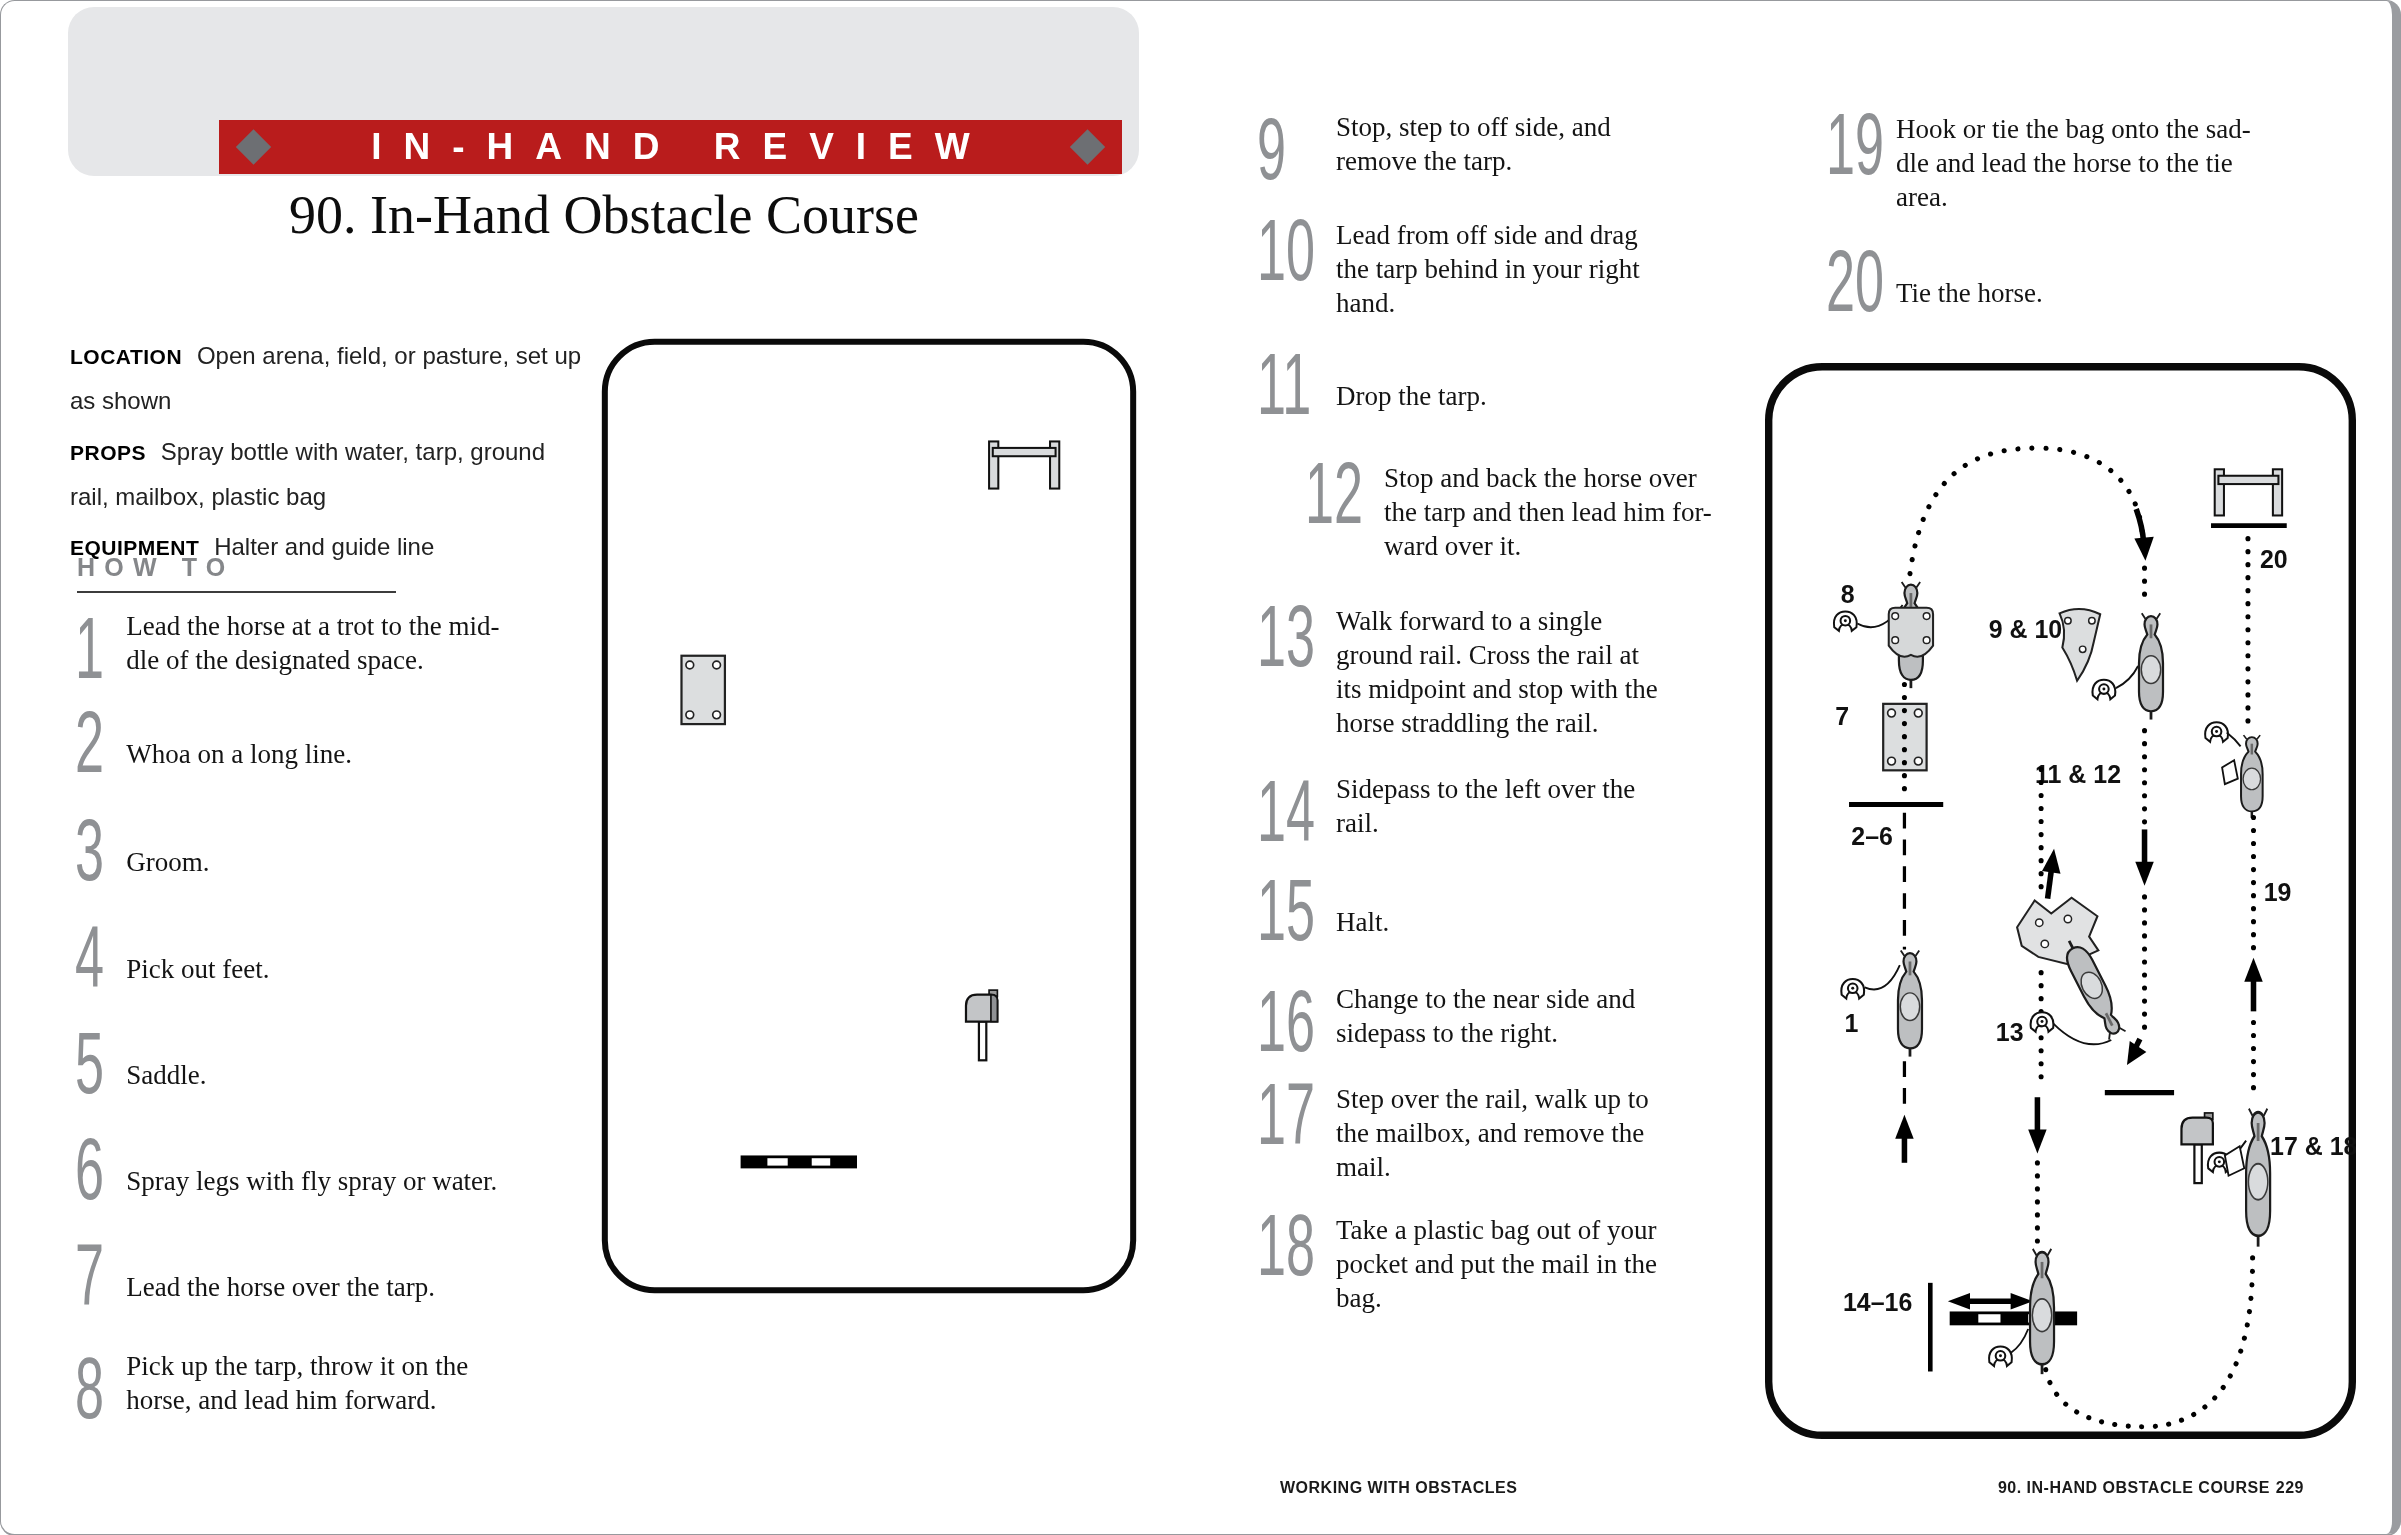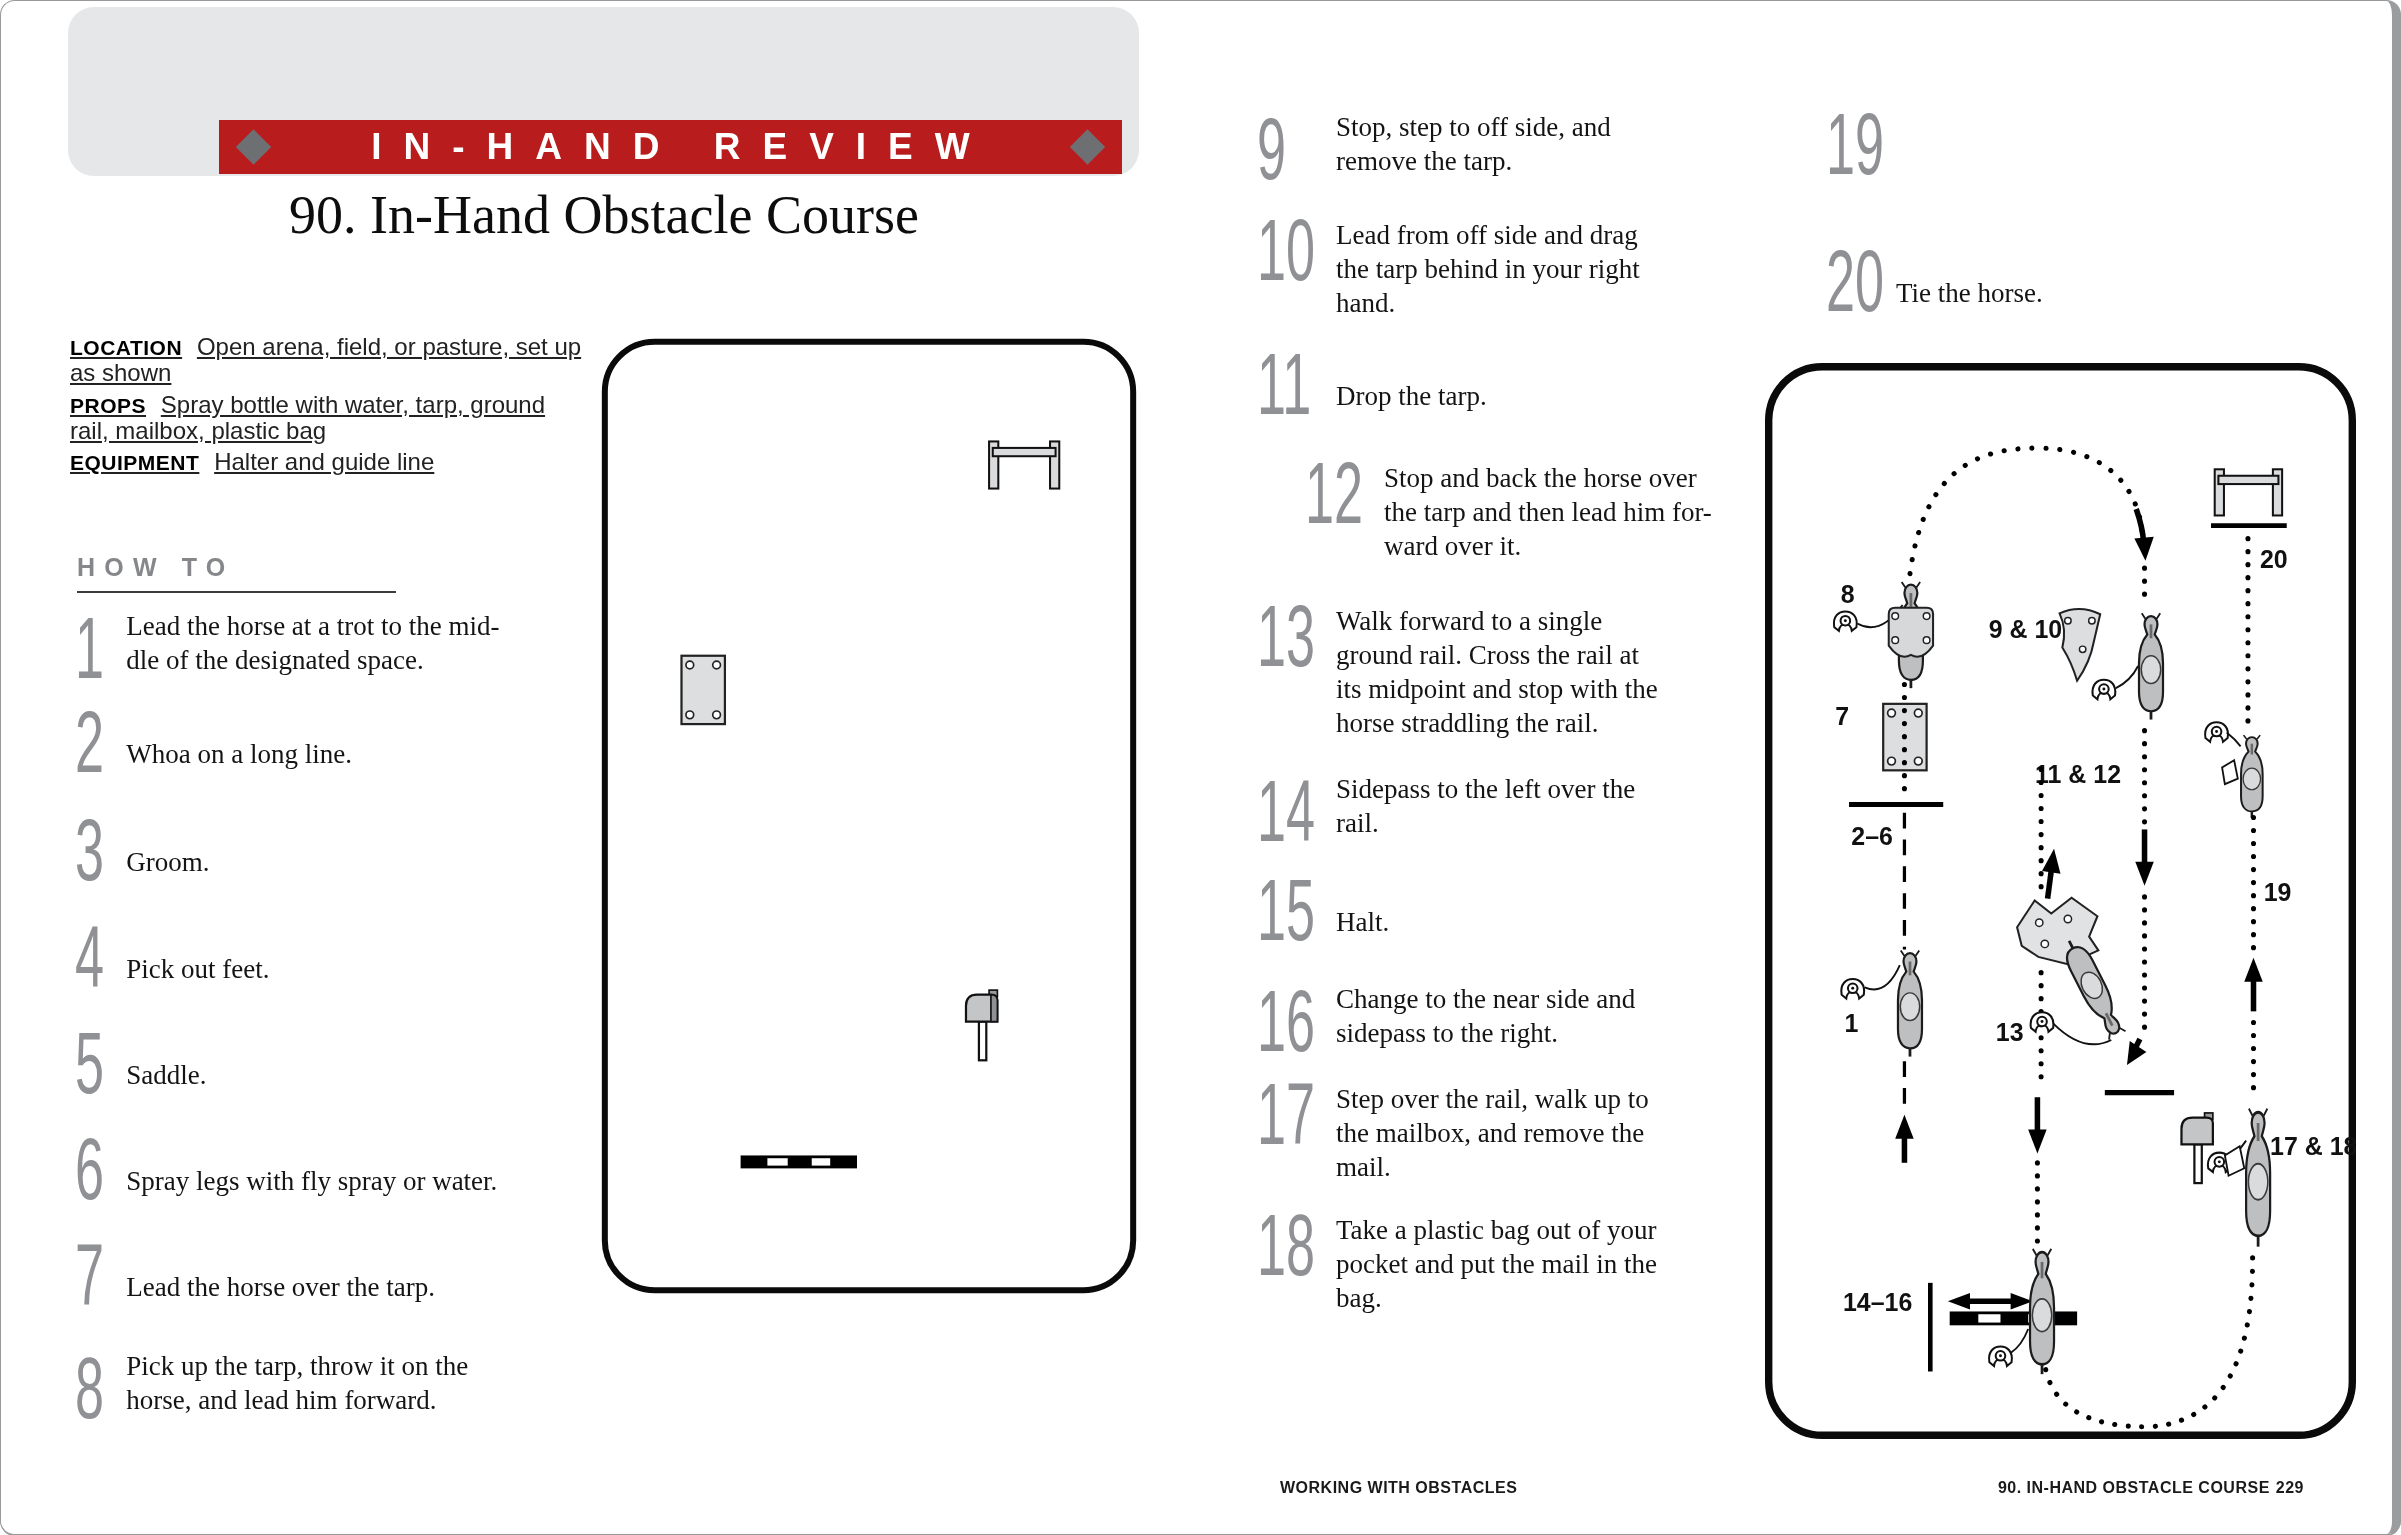--- a/index.html
+++ b/index.html
@@ -10,21 +10,21 @@
   
   .tab{position:absolute;left:67px;top:5.5px;width:1071px;height:169px;background:#e6e7e9;border-radius:26px;}
   .banner{position:absolute;left:151px;top:113px;width:903px;height:54px;background:#b91c1c;
           display:flex;align-items:center;justify-content:center;}
   .banner .label{color:#fff;font-weight:bold;font-size:37px;letter-spacing:22px;padding-left:22px;white-space:nowrap;}
   .diamond{position:absolute;top:50%;width:25px;height:25px;background:#6d6f73;transform:translateY(-50%) rotate(45deg);}
   .diamond.left{left:22px;} .diamond.right{right:22px;}
   .title{position:absolute;left:28px;top:183px;width:1150px;text-align:center;
          font-family:"Liberation Serif",serif;font-size:54px;font-weight:normal;color:#0d0d0d;}
   
-  .details{position:absolute;left:69px;top:333px;width:517px;font-size:24px;line-height:25px;color:#222;text-decoration:underline;}
+  .details{position:absolute;left:69px;top:333px;width:517px;font-size:24px;line-height:44px;color:#222;}
   .details p{margin:0 0 6.5px 0;}
   .details .dl{font-weight:bold;font-size:21px;letter-spacing:0.5px;margin-right:14.8px;color:#000;}
   
   .howto{position:absolute;left:69px;top:545px;width:319px;margin:7px;color:#85878a;
          font-size:25px;font-weight:bold;letter-spacing:9.2px;padding-bottom:9.2px;border-bottom:2.8px solid #3c3c3c;}
   
   .step{position:absolute;display:flex;align-items:flex-end;}
   .step.top{align-items:flex-start;}
   .step .num{display:block;flex:none;height:63px;}
   .step .numInner{display:block;font-size:87px;line-height:63px;font-weight:300;color:#8f9194;
@@ -172,20 +172,21 @@
       <div class="step top" style="left: 1256px; top: 1212px;">
         <span class="num" style="width: 55px; margin-right: 24px;">
           <span class="numInner">18</span>
         </span>
         <span class="txt">Take a plastic bag out of your<br>pocket and put the mail in the<br>bag.</span>
       </div>
       <div class="step top" style="left: 1825px; top: 111px;">
         <span class="num" style="width: 57px; margin-right: 13px;">
           <span class="numInner">19</span>
         </span>
+        <span class="txt">Hook or tie the bag onto the sad-<br>dle and lead the horse to the tie<br>area.</span>
       </div>
       <div class="step" style="left: 1825px; top: 248px;">
         <span class="num" style="width: 57px; margin-right: 13px;">
           <span class="numInner">20</span>
         </span>
         <span class="txt">Tie the horse.</span>
       </div>
     </div>
 
   <svg class="setup-svg" width="536" height="956" viewBox="0 0 580 1035">

